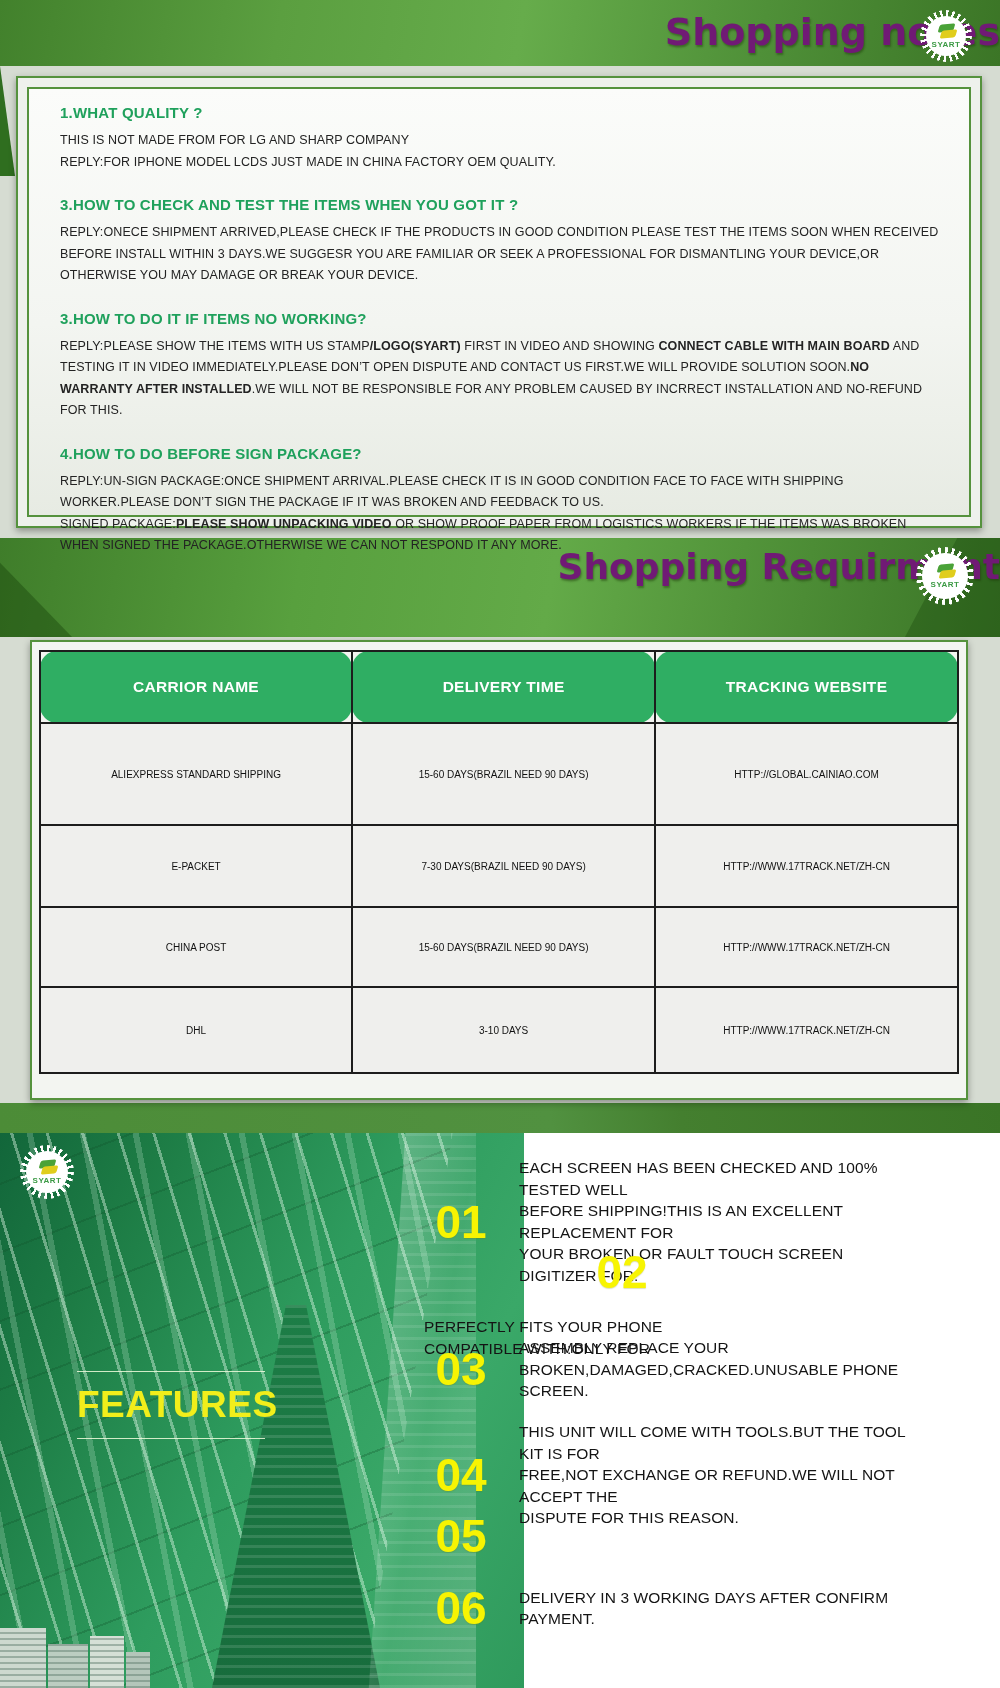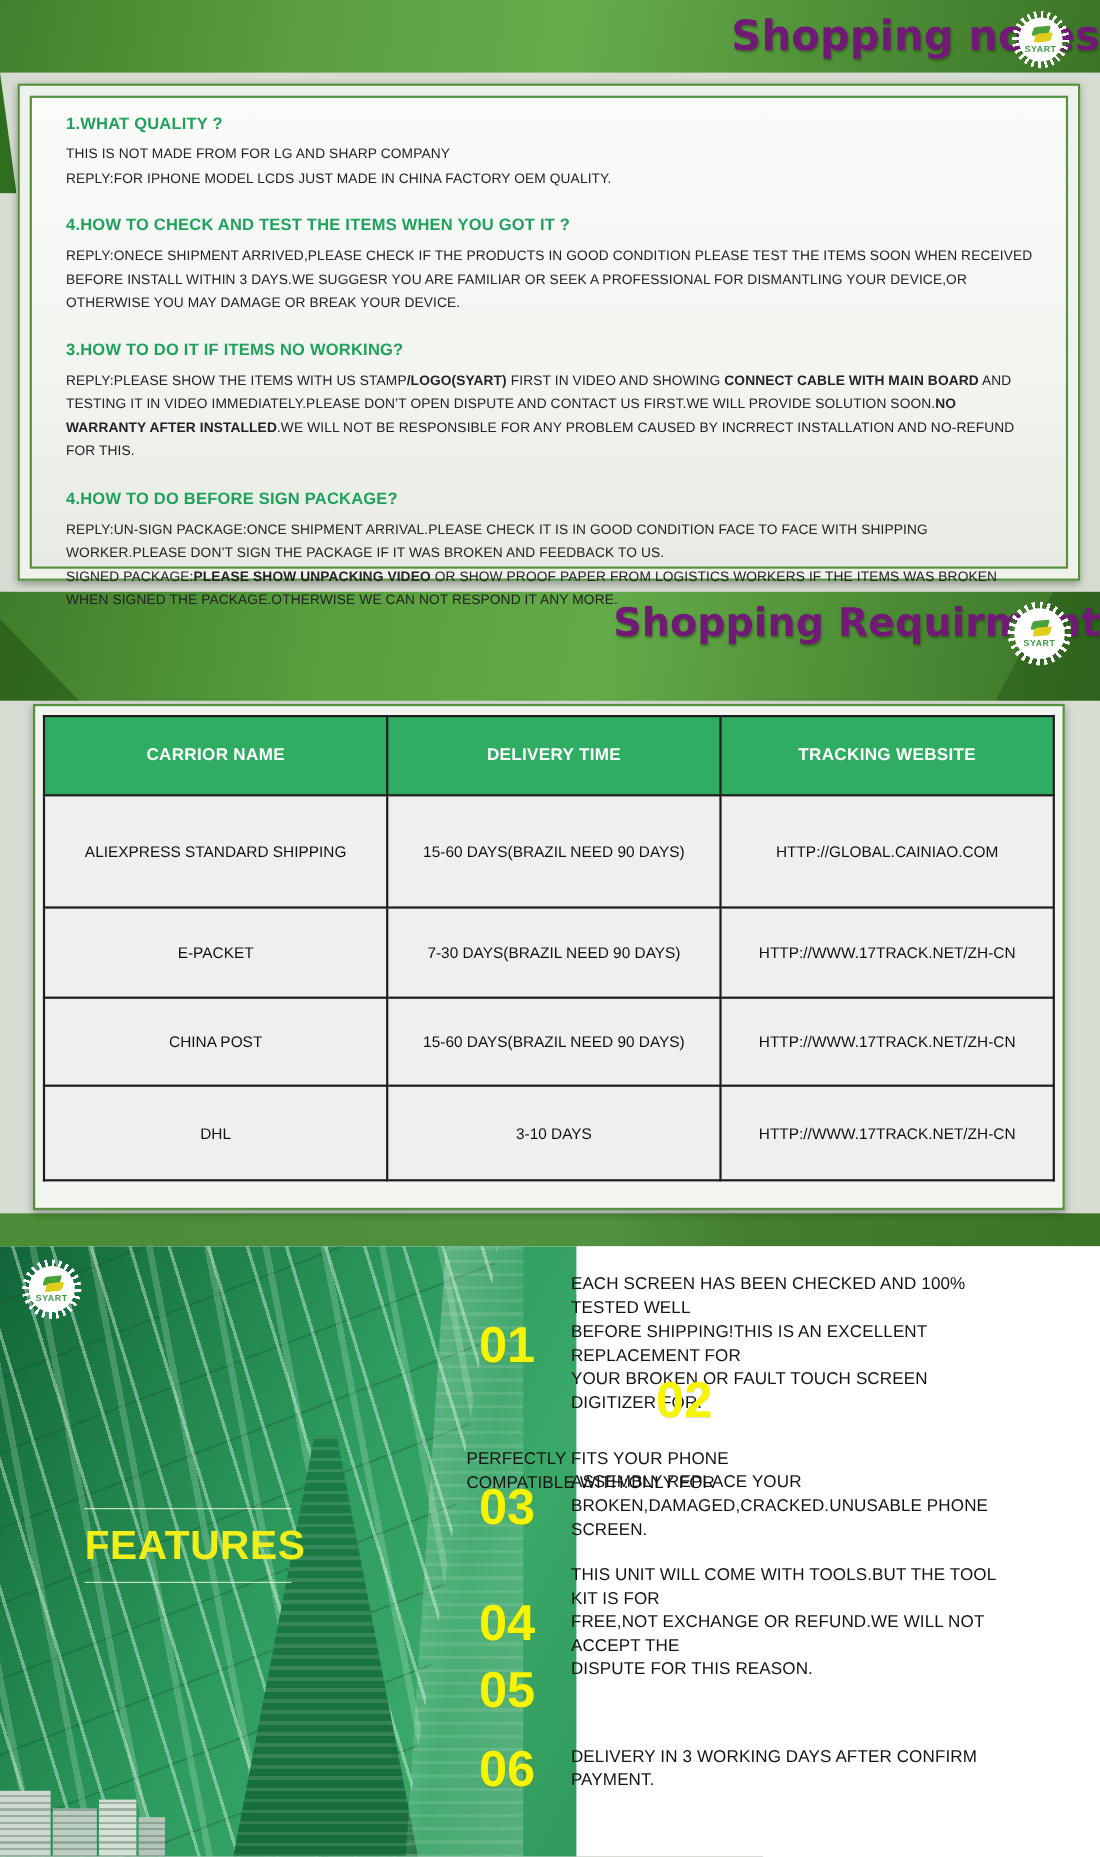--- a/index.html
+++ b/index.html
@@ -46,22 +46,22 @@
     background:linear-gradient(180deg,#fbfcfa 0%,#f3f5f1 55%,#e7ebe3 100%);
     padding:15px 30px 0 31px;box-sizing:border-box;}
   .qa{margin-bottom:23px;}
   .qa h3{margin:0 0 9px 0;font-size:15px;color:#1fa15c;letter-spacing:.2px;}
   .qa p{margin:0;font-size:12.5px;line-height:21.5px;color:#232323;letter-spacing:.1px;}
 
   
   .panel-table{left:30px;top:640px;width:934px;height:456px;background:#f3f5f1;}
   table.ship{border-collapse:collapse;width:920px;margin:8px auto 0 auto;table-layout:fixed;}
   table.ship th,table.ship td{border:2px solid #1d1d1d;text-align:center;vertical-align:middle;padding:0 6px;}
-  table.ship th{background:#2fae63;color:#ffffff;font-weight:600;font-size:15.5px;height:70px;letter-spacing:.3px;}
-  table.ship td{background:#efefed;color:#111;font-size:14px;}
+  table.ship th{background:#2fae63;color:#ffffff;font-weight:600;font-size:15.5px;height:70px;letter-spacing:.3px;border-radius:17px;}
+  table.ship td{background:#efefed;color:#111;font-size:10px;}
   .rh1{height:102px;} .rh2{height:82px;} .rh3{height:80px;} .rh4{height:86px;border-radius:25px;}
   .cw1{width:34%;} .cw2{width:33%;} .cw3{width:33%;}
 
   
   .features{position:absolute;left:0;top:1133px;width:1000px;height:555px;background:#ffffff;}
   .photo{position:absolute;left:0;top:0;width:524px;height:555px;overflow:hidden;
     background:linear-gradient(118deg,#12663a 0%,#1d7c45 20%,#2e9c5e 50%,#3aa868 74%,#2f9a5c 100%);}
   .photo .beams{position:absolute;left:-160px;top:-80px;width:560px;height:780px;transform:rotate(9deg);
     background:
       repeating-linear-gradient(64deg, rgba(235,255,240,.40) 0 3px, rgba(0,0,0,0) 3px 34px),
@@ -122,21 +122,21 @@
   </div>
 
   <div class="panel panel-notes">
     <div class="inner">
       <div class="qa">
         <h3>1.WHAT QUALITY ?</h3>
         <p>THIS IS NOT MADE FROM FOR LG AND SHARP COMPANY</p>
         <p>REPLY:FOR IPHONE MODEL LCDS JUST MADE IN CHINA FACTORY OEM QUALITY.</p>
       </div>
       <div class="qa">
-        <h3>4.HOW TO CHECK AND TEST THE ITEMS WHEN YOU GOT IT ?</h3>
+        <h3>3.HOW TO CHECK AND TEST THE ITEMS WHEN YOU GOT IT ?</h3>
         <p>REPLY:ONECE SHIPMENT ARRIVED,PLEASE CHECK IF THE PRODUCTS IN GOOD CONDITION PLEASE TEST THE ITEMS SOON WHEN RECEIVED BEFORE INSTALL WITHIN 3 DAYS.WE SUGGESR YOU ARE FAMILIAR OR SEEK A PROFESSIONAL FOR DISMANTLING YOUR DEVICE,OR OTHERWISE YOU MAY DAMAGE OR BREAK YOUR DEVICE.</p>
       </div>
       <div class="qa">
         <h3>3.HOW TO DO IT IF ITEMS NO WORKING?</h3>
         <p><span>REPLY:PLEASE SHOW THE ITEMS WITH US STAMP</span><b>/LOGO(SYART)</b><span> FIRST IN VIDEO AND SHOWING </span><b>CONNECT CABLE WITH MAIN BOARD</b><span> AND TESTING IT IN VIDEO IMMEDIATELY.PLEASE DON’T OPEN DISPUTE AND CONTACT US FIRST.WE WILL PROVIDE SOLUTION SOON.</span><b>NO WARRANTY AFTER INSTALLED</b><span>.WE WILL NOT BE RESPONSIBLE FOR ANY PROBLEM CAUSED BY INCRRECT INSTALLATION AND NO-REFUND FOR THIS.</span></p>
       </div>
       <div class="qa">
         <h3>4.HOW TO DO BEFORE SIGN PACKAGE?</h3>
         <p>REPLY:UN-SIGN PACKAGE:ONCE SHIPMENT ARRIVAL.PLEASE CHECK IT IS IN GOOD CONDITION FACE TO FACE WITH SHIPPING WORKER.PLEASE DON’T SIGN THE PACKAGE IF IT WAS BROKEN AND FEEDBACK TO US.</p>
         <p><span>SIGNED PACKAGE:</span><b>PLEASE SHOW UNPACKING VIDEO</b><span> OR SHOW PROOF PAPER FROM LOGISTICS WORKERS IF THE ITEMS WAS BROKEN WHEN SIGNED THE PACKAGE.OTHERWISE WE CAN NOT RESPOND IT ANY MORE.</span></p>

